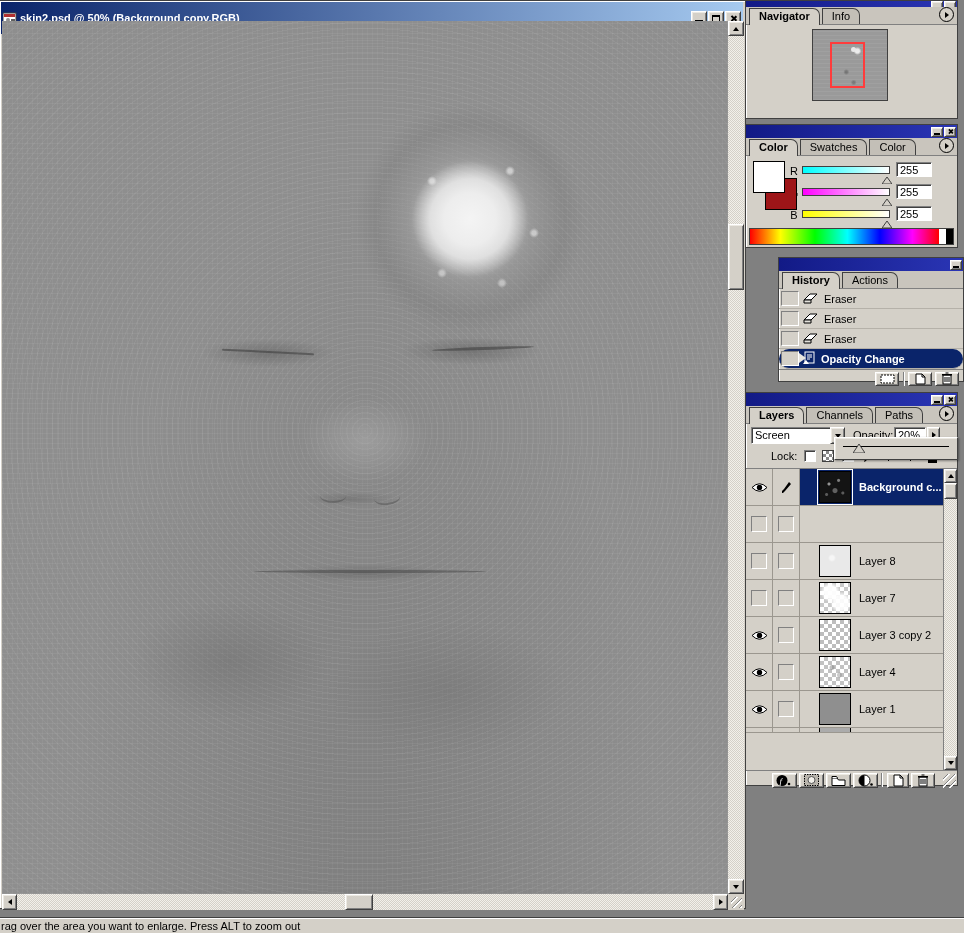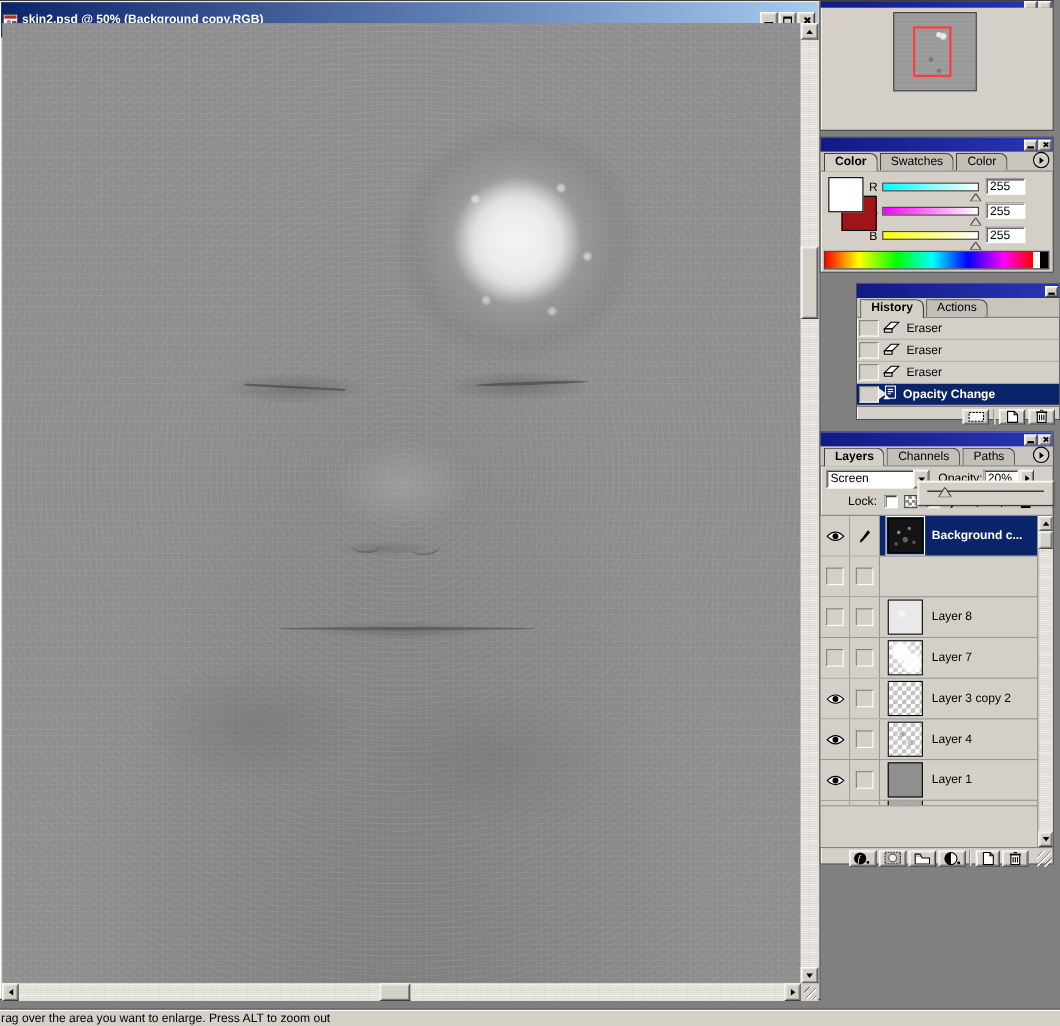--- a/index.html
+++ b/index.html
@@ -129,21 +129,21 @@
   #spectrum-bar{position:absolute;left:3px;top:103px;width:205px;height:17px;border:1px solid #404040;box-sizing:border-box;
      background-image:
        linear-gradient(to right,rgba(0,0,0,0) 0 93%, #fff 93% 96.5%, #000 96.5% 100%),
        linear-gradient(to right,#f00 0%,#ff0 15%,#0f0 32%,#0ff 48%,#00f 64%,#f0f 80%,#f00 93%);}
 
   
   #history-palette{left:778px;top:257px;width:186px;height:125px;}
   .hist-row{height:19px;display:flex;align-items:center;border-bottom:1px solid #b5b1a9;position:relative;}
   .hist-well{width:18px;height:15px;margin:0 3px 0 2px;background:#d4d0c8;border:1px solid;border-color:#808080 #fff #fff #808080;box-sizing:border-box;}
   .hist-label{margin-left:5px;white-space:nowrap;}
-  .hist-row.selected{background:#0a246a;}
+  .hist-row.selected{background:#0a246a;border-radius:10px;}
   .hist-row.selected .hist-label{color:#fff;font-weight:bold;}
   .hist-row.selected .hist-well{background:#d4d0c8;}
   .hist-marker{position:absolute;left:20px;top:4px;width:0;height:0;
      border-top:5px solid transparent;border-bottom:5px solid transparent;border-left:7px solid #e8e6e0;}
   #history-footer{height:17px;border-top:1px solid #808080;display:flex;align-items:center;justify-content:flex-end;padding-right:4px;}
   .hfbtn{width:24px;height:14px;margin-left:3px;}
   .vsep{width:1px;height:14px;background:#808080;border-right:1px solid #fff;margin-left:4px;}
 
   
   #layers-palette{left:745px;top:392px;width:213px;height:394px;}
@@ -161,21 +161,21 @@
   .lockglyph{position:absolute;top:6px;font-size:10px;color:#222;}
   #opacity-popup{position:absolute;left:88px;top:44px;width:122px;height:21px;background:#d4d0c8;
      border:1px solid;border-color:#fff #404040 #404040 #fff;box-shadow:1px 1px 2px rgba(0,0,0,.4),inset 1px 1px 0 #ece9e2;z-index:5;}
   #opacity-popup .track{position:absolute;left:8px;right:8px;top:8px;height:1px;background:#000;}
   #opacity-popup .pthumb{position:absolute;left:18px;top:5px;}
 
   #layers-list{position:relative;height:301px;border-top:1px solid #808080;overflow:hidden;background:#d4d0c8;}
   .layer-row{position:relative;height:37px;display:flex;align-items:stretch;border-bottom:1px solid #9b978f;width:199px;box-sizing:border-box;}
   .cell{width:27px;border-right:1px solid #9b978f;display:flex;align-items:center;justify-content:center;box-sizing:border-box;background:#d4d0c8;}
   .cell .inner-well{width:16px;height:16px;border:1px solid;border-color:#808080 #fff #fff #808080;box-sizing:border-box;}
-  .layer-main{flex:1;display:flex;align-items:center;padding-left:7px;}
+  .layer-main{flex:1;display:flex;align-items:center;padding-left:19px;}
   .layer-thumb{width:32px;height:32px;border:1px solid #000;box-sizing:border-box;flex:none;}
   .layer-name{margin-left:8px;white-space:nowrap;}
   .layer-row.selected .layer-main{background:#0a246a;}
   .layer-row.selected .layer-name{color:#fff;font-weight:bold;}
   .layer-row.selected .layer-thumb{outline:1px solid #fff;outline-offset:1px;}
   
   .t-dark-noise{background:#141414;background-image:
      radial-gradient(circle at 30% 40%,rgba(255,255,255,.55) 0 1px,transparent 2px),
      radial-gradient(circle at 62% 28%,rgba(255,255,255,.45) 0 1px,transparent 2px),
      radial-gradient(circle at 50% 62%,rgba(210,210,210,.4) 0 2px,transparent 3px),
@@ -272,20 +272,27 @@
 
 <div class="abs" id="status-bar">
   <span>rag over the area you want to enlarge. Press ALT to zoom out</span>
 </div>
 
 <div class="abs palette" id="navigator-palette">
   <div class="pal-titlebar" id="nav-titlebar">
     <span class="btn3d palbtn"></span>
     <span class="btn3d palbtn"></span>
   </div>
+  <div class="tab-strip">
+    <span class="tab active">Navigator</span>
+    <span class="tab">Info</span>
+    <span class="pal-menu-btn">
+        <span class="tri-right"></span>
+      </span>
+  </div>
   <div id="nav-thumb-area">
     <div id="nav-thumb">
       <div id="nav-viewbox" style="border-color: rgb(255, 60, 60);"></div>
       <div style="position:absolute;left:38px;top:17px;width:5px;height:5px;border-radius:50%;background:#e8e8e8;"></div>
     </div>
   </div>
 </div>
 
 <div class="abs palette" id="color-palette">
   <div class="pal-titlebar">

